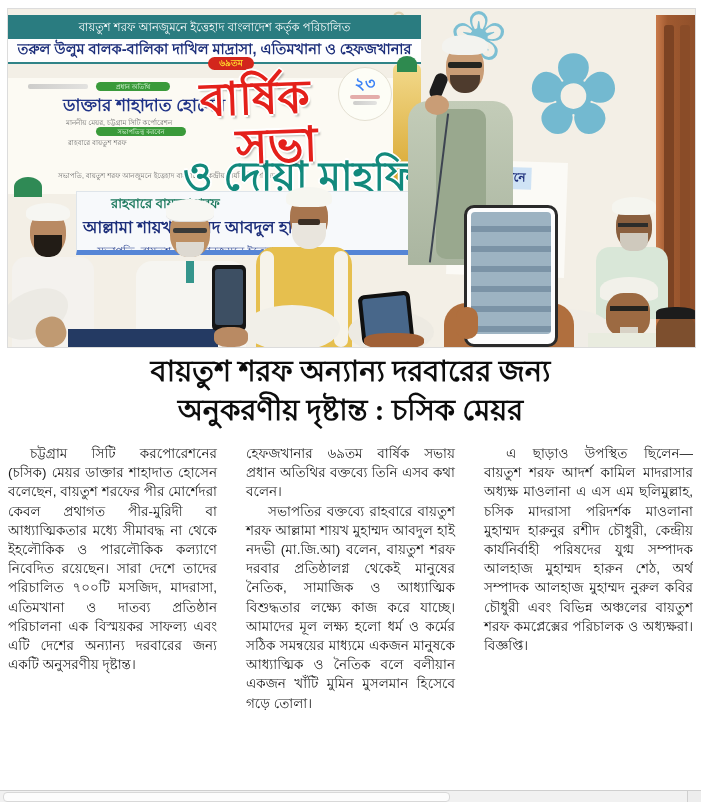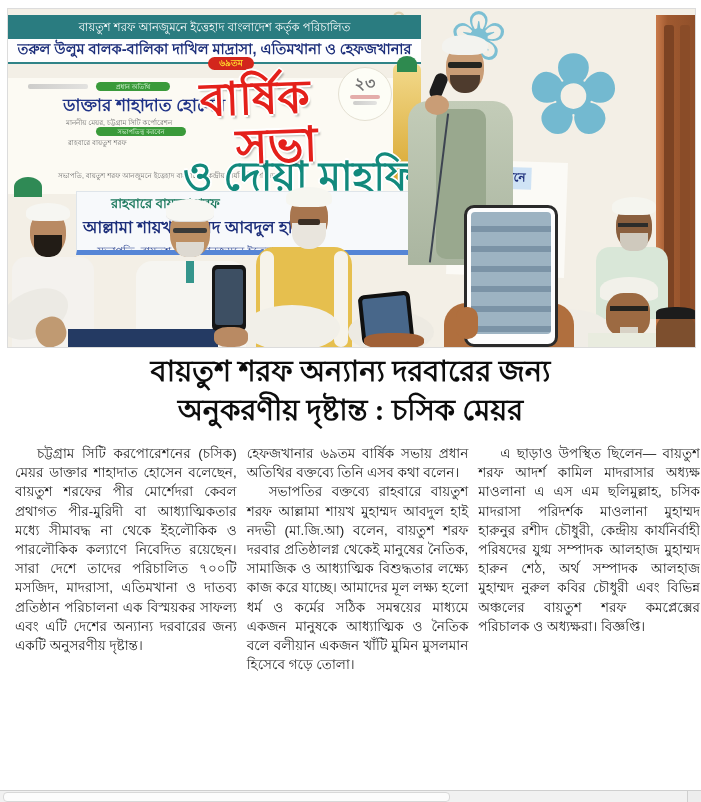--- a/index.html
+++ b/index.html
@@ -25,40 +25,40 @@
   .name1{color:#203387;font-weight:bold;font-size:17px;white-space:nowrap;}
   .name2{color:#c01d15;font-weight:bold;font-size:13.5px;white-space:nowrap;}
   .microtext{color:#6a6a6a;font-size:7px;white-space:nowrap;}
   .blurbar{background:linear-gradient(90deg,#b9b9b9,#d8d8d8);border-radius:2px;opacity:.7;}
   .badge69{background:#d3261c;color:#ffd92b;font-size:9px;font-weight:bold;
     border-radius:7px;text-align:center;line-height:13px;z-index:6;}
   .title-red{color:#e4201b;font-weight:800;z-index:6;
     text-shadow:-2px 0 #fff,2px 0 #fff,0 -2px #fff,0 2px #fff,2px 3px 2px rgba(0,0,0,.25);}
   .date-circle{background:#fdfdf6;border:1px solid #e4e0d2;border-radius:50%;
     text-align:center;z-index:5;}
-  .date-num{color:#737373;font-weight:bold;font-size:16px;line-height:18px;margin-top:7px;}
+  .date-num{color:#3b82f6;font-weight:bold;font-size:16px;line-height:18px;margin-top:7px;}
   .subtitle-teal{color:#12897c;font-weight:800;font-size:40px;white-space:nowrap;z-index:4;
     text-shadow:-2px 0 #fff,2px 0 #fff,0 -2px #fff,0 2px #fff;}
   .stage{left:68px;top:182px;width:365px;height:58px;background:#f7f9fb;
     border:1px solid #dfe5ea;border-bottom:5px solid #5585d6;z-index:4;overflow:hidden;}
   .stage .l1{color:#1e7a5f;font-weight:bold;font-size:13px;margin:2px 0 0 34px;white-space:nowrap;}
   .stage .l2{color:#1c2e7a;font-weight:bold;font-size:16.5px;margin:0 0 0 6px;white-space:nowrap;}
   .stage .l3{color:#27408f;font-size:11px;margin:1px 0 0 20px;white-space:nowrap;}
   .sideb{left:440px;top:152px;width:118px;height:115px;background:#fbfaf6;
     transform:rotate(2deg);z-index:3;color:#1c2e7a;font-weight:bold;overflow:hidden;}
   .sideb .hl{background:#cfe3f5;display:inline-block;padding:1px 6px;font-size:12px;margin:6px 0 0 18px;}
   .sideb .t2{font-size:12px;margin:14px 0 0 12px;}
   .sideb .t3{font-size:11px;margin:3px 0 0 8px;}
   
   .headline{position:absolute;left:0;top:352px;width:701px;text-align:center;
     font-family:"Liberation Serif", serif;font-weight:bold;color:#0d0d0d;
     font-size:29px;line-height:39px;z-index:10;}
   
   .article{position:absolute;left:8px;top:444px;width:685px;height:346px;
-    display:flex;gap:10px;overflow:hidden;z-index:10;margin-left:7px;}
+    display:flex;gap:29px;overflow:hidden;z-index:10;}
   .col{flex:1;text-align:justify;font-size:13.5px;line-height:19.2px;color:#1c1c1c;}
   .col p{margin:0;}
   .col p.ind{text-indent:22px;}
   
   .hscroll{position:absolute;left:0;bottom:0;width:701px;height:11px;
     background:#f1f1f1;border-top:1px solid #cfcfcf;z-index:20;}
   .hthumb{position:absolute;left:3px;top:1px;width:445px;height:8px;background:#fcfcfc;
     border:1px solid #d8d8d8;border-radius:4px;}
   .hcorner{position:absolute;right:0;top:0;width:13px;height:11px;background:#ededed;
     border-left:1px solid #cfcfcf;}

